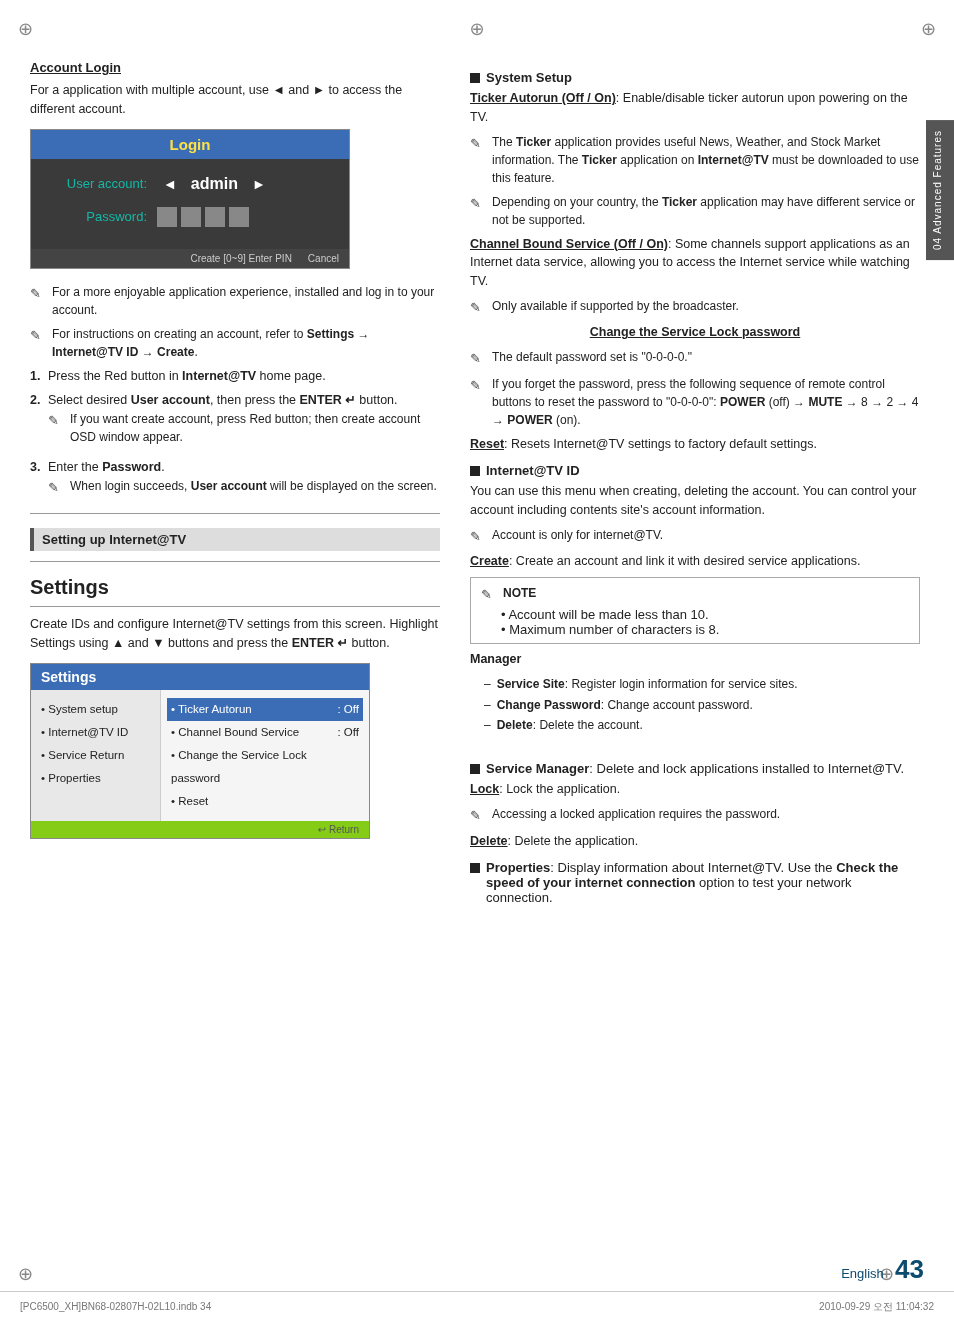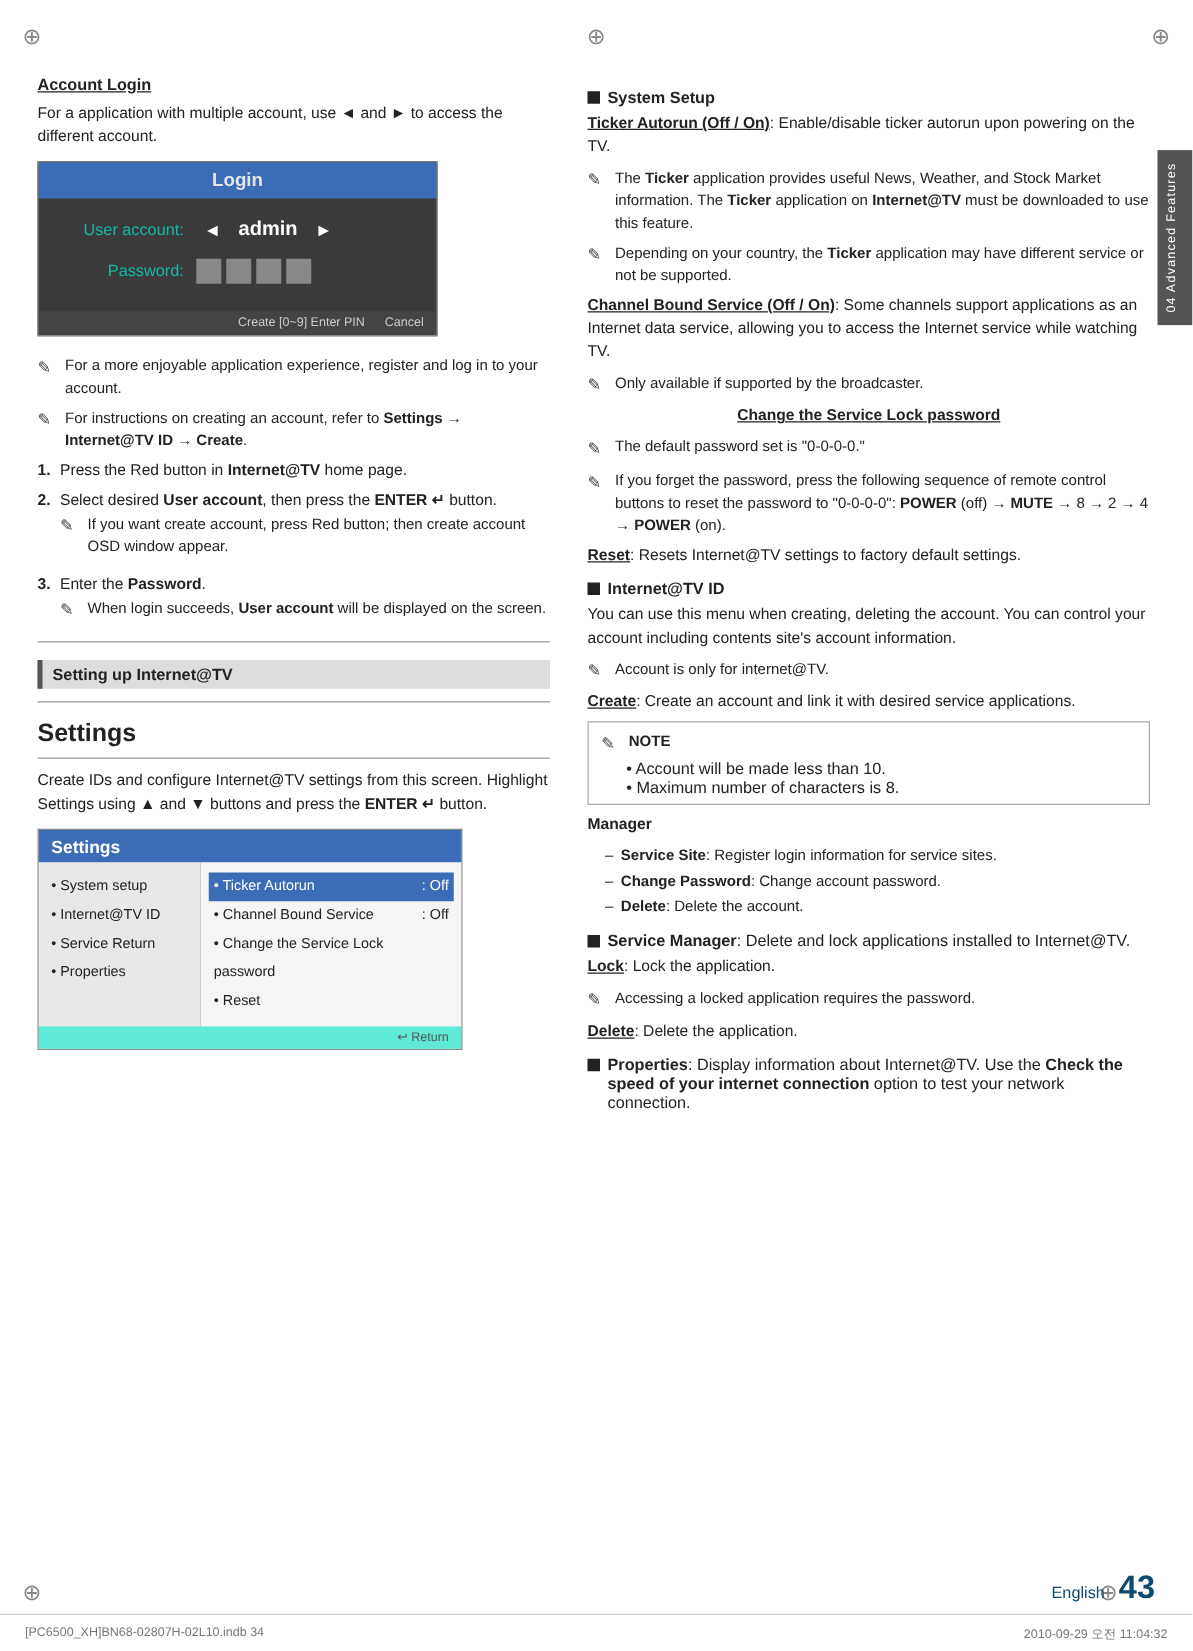--- a/index.html
+++ b/index.html
@@ -89,21 +89,21 @@
     .login-dialog {
       border: 1px solid #888;
       background: #333;
       margin: 10px 0 14px 0;
       padding: 0;
       width: 320px;
     }
 
     .login-title {
       background: #3a6db5;
-      color: #e5e5e5;
+      color: #fde047;
       text-align: center;
       padding: 6px 0;
       font-size: 15px;
       font-weight: bold;
     }
 
     .login-body {
       background: #3a3a3a;
       padding: 14px 16px 10px 16px;
     }
@@ -229,21 +229,21 @@
 
     .settings-right-item.highlighted {
       background: #3a6db5;
       color: #fff;
       padding: 0 4px;
       margin: 0 -4px;
       gap: 36px;
     }
 
     .settings-footer {
-      background: #5eead4;
+      background: #84cc16;
       padding: 3px 10px;
       font-size: 10px;
       color: #555;
       display: flex;
       justify-content: flex-end;
     }
     .bullet-sq-black {
       display: inline-block;
       width: 10px;
       height: 10px;
@@ -367,21 +367,21 @@
             </div>
           </div>
           <div class="login-footer">
             <span>Create  [0~9] Enter PIN</span>
             <span>Cancel</span>
           </div>
         </div>
 
         <div class="note-item">
           <span class="note-icon">✎</span>
-          <span class="note-text">For a more enjoyable application experience, register and log in to your account.</span>
+          <span class="note-text">For a more enjoyable application experience, installed and log in to your account.</span>
         </div>
         <div class="note-item">
           <span class="note-icon">✎</span>
           <span class="note-text">For instructions on creating an account, refer to <span class="bold">Settings → Internet@TV ID → Create</span>.</span>
         </div>
 
         <ol class="numbered-list">
           <li>
             <span class="num">1.</span>
             <span>Press the Red button in <span class="bold">Internet@TV</span> home page.</span>
@@ -526,21 +526,21 @@
             </li>
           <li>
               <span><span class="bold">Change Password</span>: Change account password.</span>
             </li>
           <li>
               <span><span class="bold">Delete</span>: Delete the account.</span>
             </li>
         </ul>
       </div>
 
-      <div style="margin-top:10px;">
+      <div style="margin-top:26px;">
         <div class="block-heading">
           <span class="bullet-sq-black"></span>
           <span><span class="bold">Service Manager</span>: Delete and lock applications installed to Internet@TV.</span>
         </div>
 
         <p style="margin-top:4px;"><span class="bold underline">Lock</span>: Lock the application.</p>
         <div class="note-item">
           <span class="note-icon">✎</span>
           <span class="note-text">Accessing a locked application requires the password.</span>
         </div>

